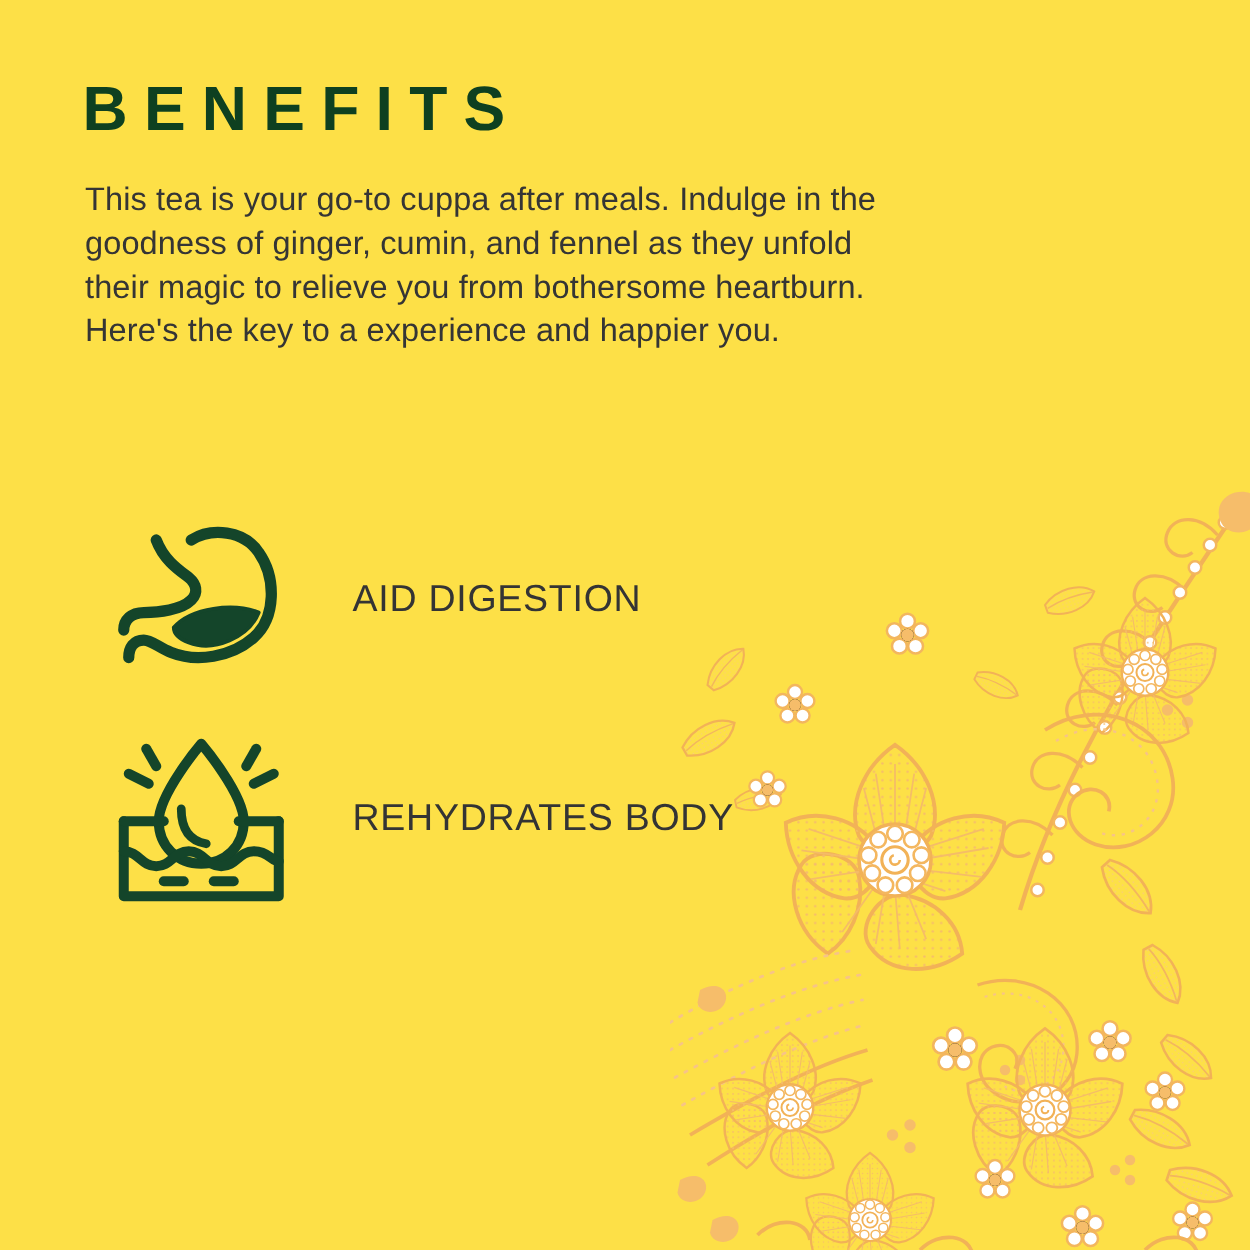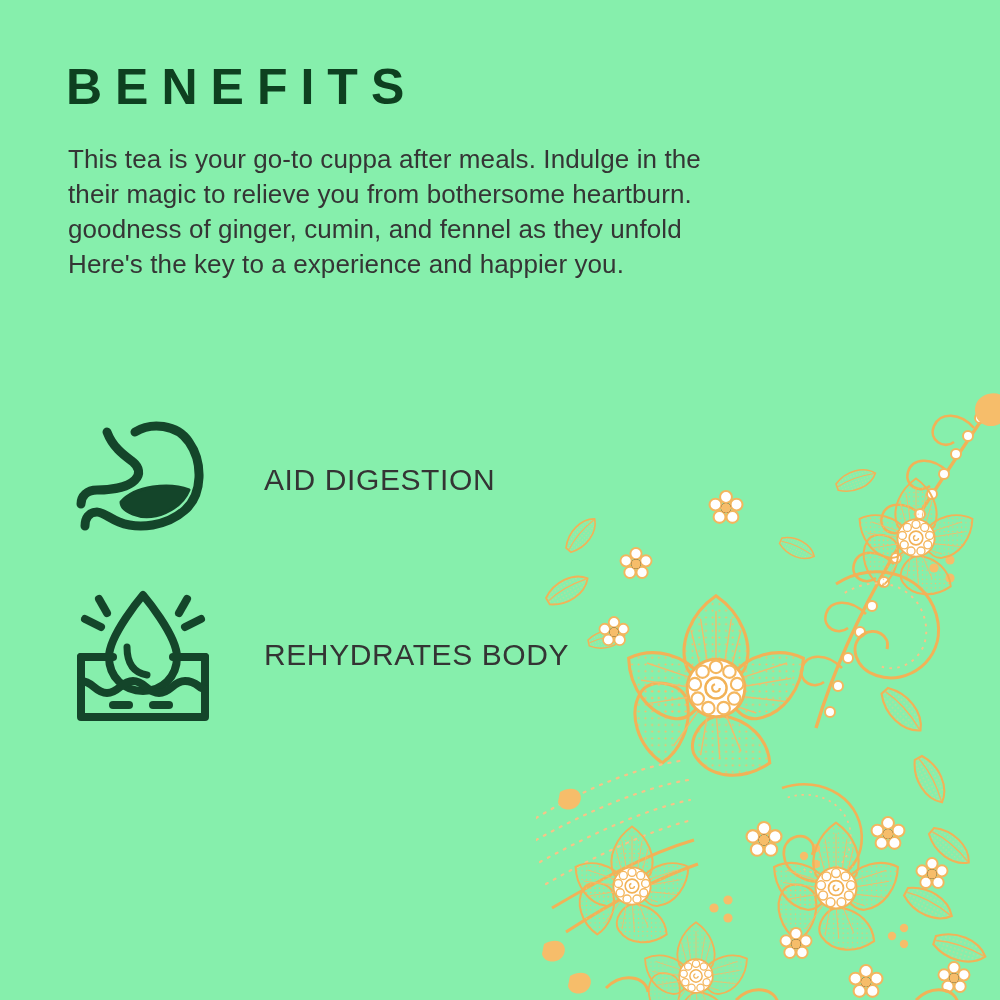--- a/index.html
+++ b/index.html
@@ -7,21 +7,21 @@
   body{
     width:1000px;height:1000px;
     background:#ffffff;
     font-family:"Liberation Sans", sans-serif;
     overflow:hidden;
     position:relative;
   }
   .page{
     position:relative;
     width:1000px;height:1000px;
-    background:#86efac;
+    background:#fde047;
     overflow:hidden;
   }
 
   
   .ornament{
     position:absolute;
     right:-6px;
     bottom:-8px;
     width:470px;
     height:620px;
@@ -65,20 +65,21 @@
     left:0;
     top:392px;
     width:1000px;
     z-index:3;
   }
   .benefit-row{
     position:relative;
     height:175px;
     display:flex;
     align-items:center;
+    padding-left:18px;
   }
   .benefit-icon{
     width:150px;
     min-width:150px;
     margin-left:68px;
     height:150px;
     display:flex;
     align-items:center;
     justify-content:center;
   }
@@ -330,22 +331,22 @@
           <path d="M380,612 C396,596 420,600 422,616"></path>
         </g>
       </g>
     </svg>
   </div>
 
   <div class="heading">BENEFITS</div>
 
   <div class="intro">
     <p>This tea is your go-to cuppa after meals. Indulge in the</p>
+    <p>goodness of ginger, cumin, and fennel as they unfold</p>
     <p>their magic to relieve you from bothersome heartburn.</p>
-    <p>goodness of ginger, cumin, and fennel as they unfold</p>
     <p>Here's the key to a experience and happier you.</p>
   </div>
 
   <div class="benefits">
 
     <div class="benefit-row">
       <div class="benefit-icon">
         <svg width="140" height="135" viewBox="0 0 140 135" xmlns="http://www.w3.org/2000/svg">
           <g fill="none" stroke="#14452A" stroke-width="9" stroke-linecap="round" stroke-linejoin="round">
 

